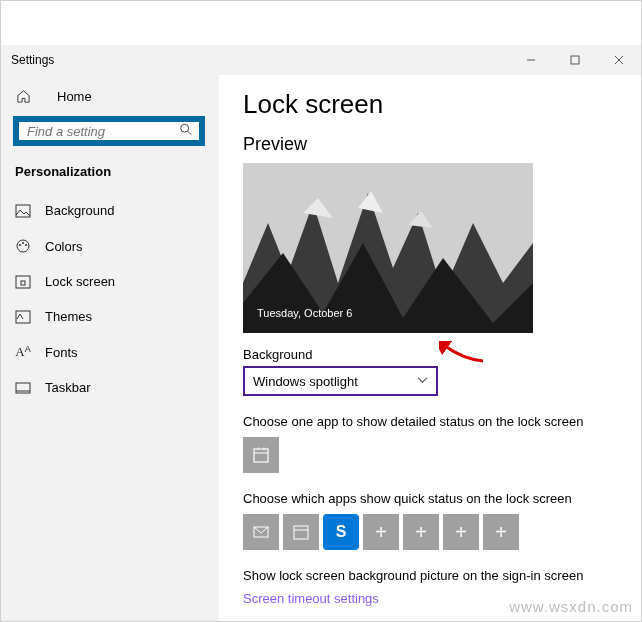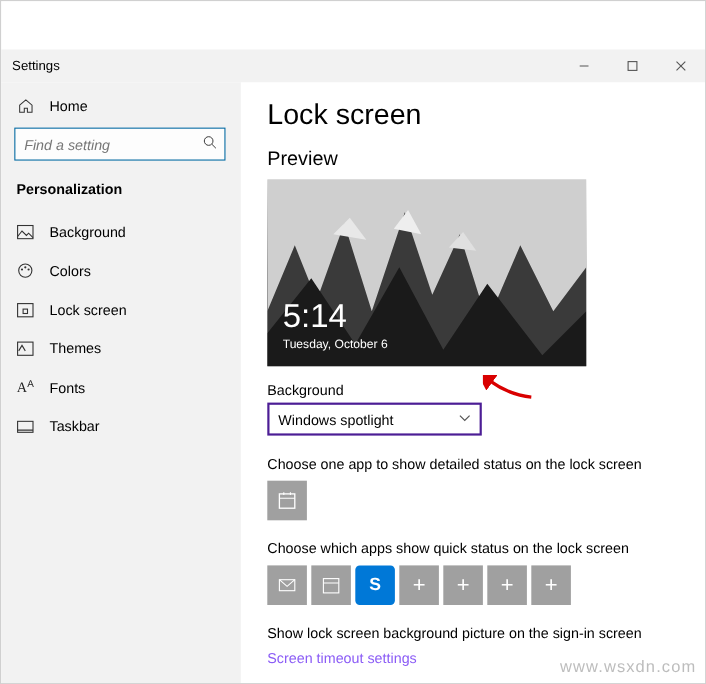--- a/index.html
+++ b/index.html
@@ -47,28 +47,28 @@
     flex: 1;
     background: #fff;
     padding: 10px 24px 10px 24px;
     overflow: hidden;
   }
   
   .home {
     display: flex;
     align-items: center;
     padding: 8px 14px;
-    gap: 14px;
+    gap: 26px;
     font-size: 13px;
   }
   .home .icon { width: 16px; display: flex; justify-content: center; }
   .searchwrap { padding: 4px 12px 10px 12px; }
   .searchbox {
     position: relative;
-    border: 1px solid #0369a1;
+    border: 6px solid #0369a1;
     height: 30px;
     width: 192px;
     background: #fdfdfd;
   }
   .searchbox input {
     border: none;
     outline: none;
     width: calc(100% - 26px);
     height: 100%;
     padding: 0 8px;
@@ -269,21 +269,20 @@
 
     <div class="preview">
       <svg class="mountains" viewBox="0 0 290 170" preserveAspectRatio="none">
         <rect width="290" height="170" fill="#cfcfcf"></rect>
         <polygon points="0,170 0,120 25,60 45,110 70,40 95,120 125,30 150,105 175,50 200,130 230,60 260,120 290,80 290,170" fill="#3a3a3a"></polygon>
         <polygon points="0,170 0,140 40,90 80,150 120,80 160,155 200,95 250,160 290,120 290,170" fill="#1a1a1a"></polygon>
         <polygon points="60,50 75,35 90,55" fill="#e8e8e8"></polygon>
         <polygon points="115,45 128,28 140,50" fill="#eee"></polygon>
         <polygon points="165,62 178,48 190,65" fill="#e0e0e0"></polygon>
       </svg>
-      <div class="time">5:14</div>
       <div class="date">Tuesday, October 6</div>
     </div>
 
     <div class="fieldlabel">Background</div>
     <div class="dropdown">
       <span>Windows spotlight</span>
       <span class="chev">
         <svg width="11" height="11" viewBox="0 0 10 10">
             <polyline points="1,3 5,7 9,3" fill="none" stroke="#555" stroke-width="1"></polyline>
           </svg>

